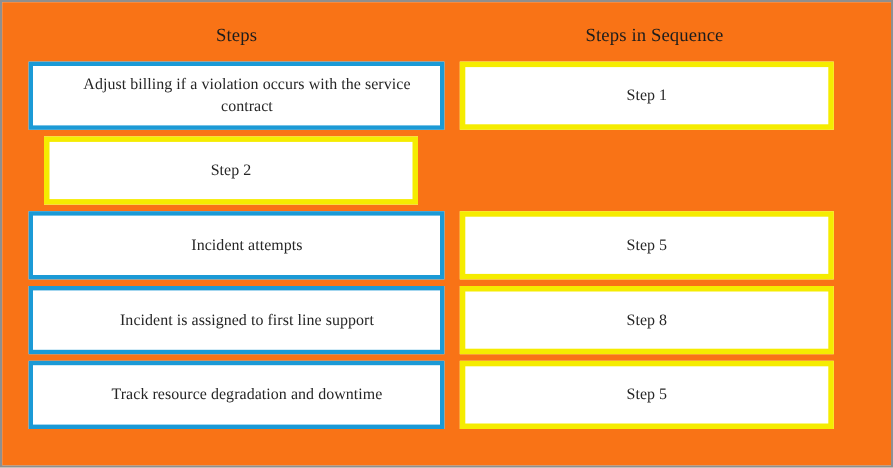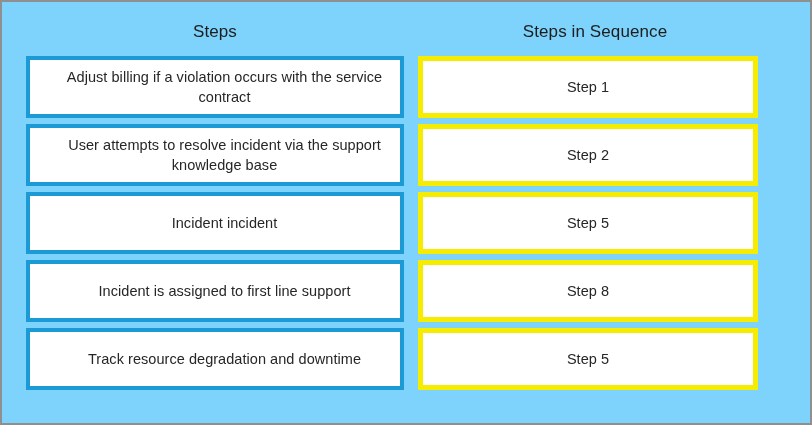--- a/index.html
+++ b/index.html
@@ -22,21 +22,22 @@
     background: #ffffff;
     border: 2px solid #8f8f8f;
   }
 
   .canvas {
     position: absolute;
     left: 0;
     top: 0;
     right: 0;
     bottom: 0;
-    background: #7dd3fc;
+    background: #f97316;
+    font-family: Liberation Serif, serif;
   }
 
   
   .headers {
     position: absolute;
     left: 24px;
     top: 12px;
     width: 760px;
     height: 34px;
     display: flex;
@@ -113,32 +114,29 @@
         <div class="cell steps">
           <span class="cell-text">Adjust billing if a violation occurs with the service contract</span>
         </div>
         <div class="spacer"></div>
         <div class="cell sequence">
           <span class="cell-text">Step 1</span>
         </div>
       </div>
 
       <div class="row">
-        <div class="cell steps">
-          <span class="cell-text">User attempts to resolve incident via the support knowledge base</span>
-        </div>
         <div class="spacer"></div>
         <div class="cell sequence">
           <span class="cell-text">Step 2</span>
         </div>
       </div>
 
       <div class="row">
         <div class="cell steps">
-          <span class="cell-text">Incident incident</span>
+          <span class="cell-text">Incident attempts</span>
         </div>
         <div class="spacer"></div>
         <div class="cell sequence">
           <span class="cell-text">Step 5</span>
         </div>
       </div>
 
       <div class="row">
         <div class="cell steps">
           <span class="cell-text">Incident is assigned to first line support</span>

